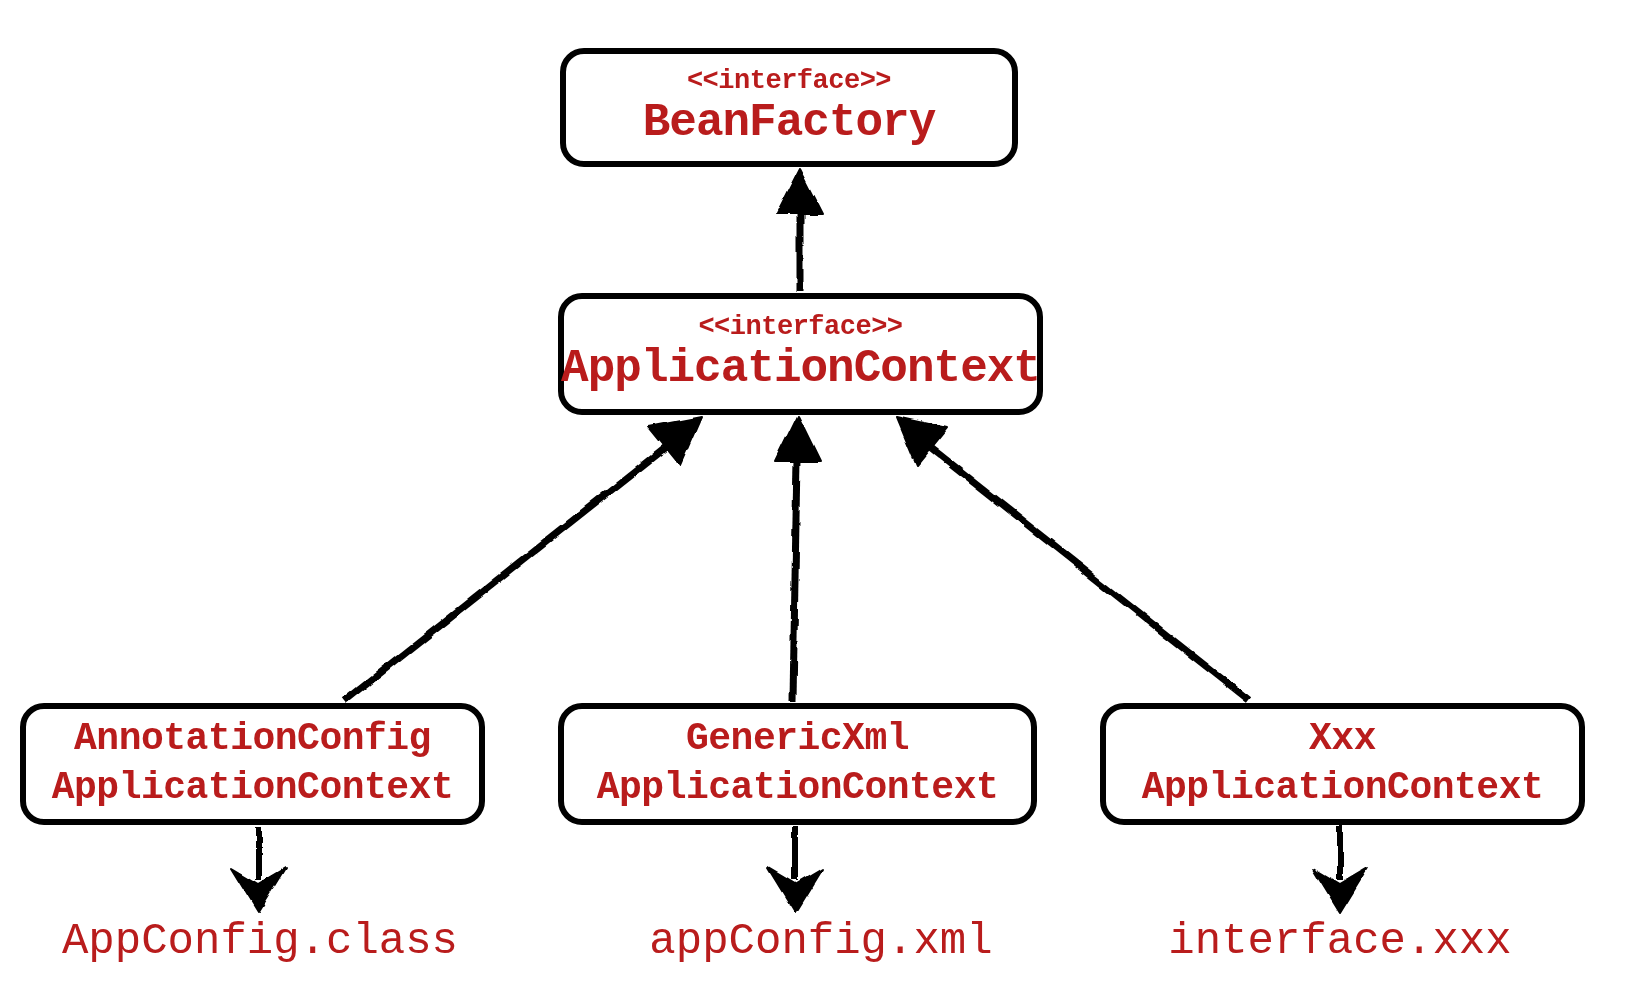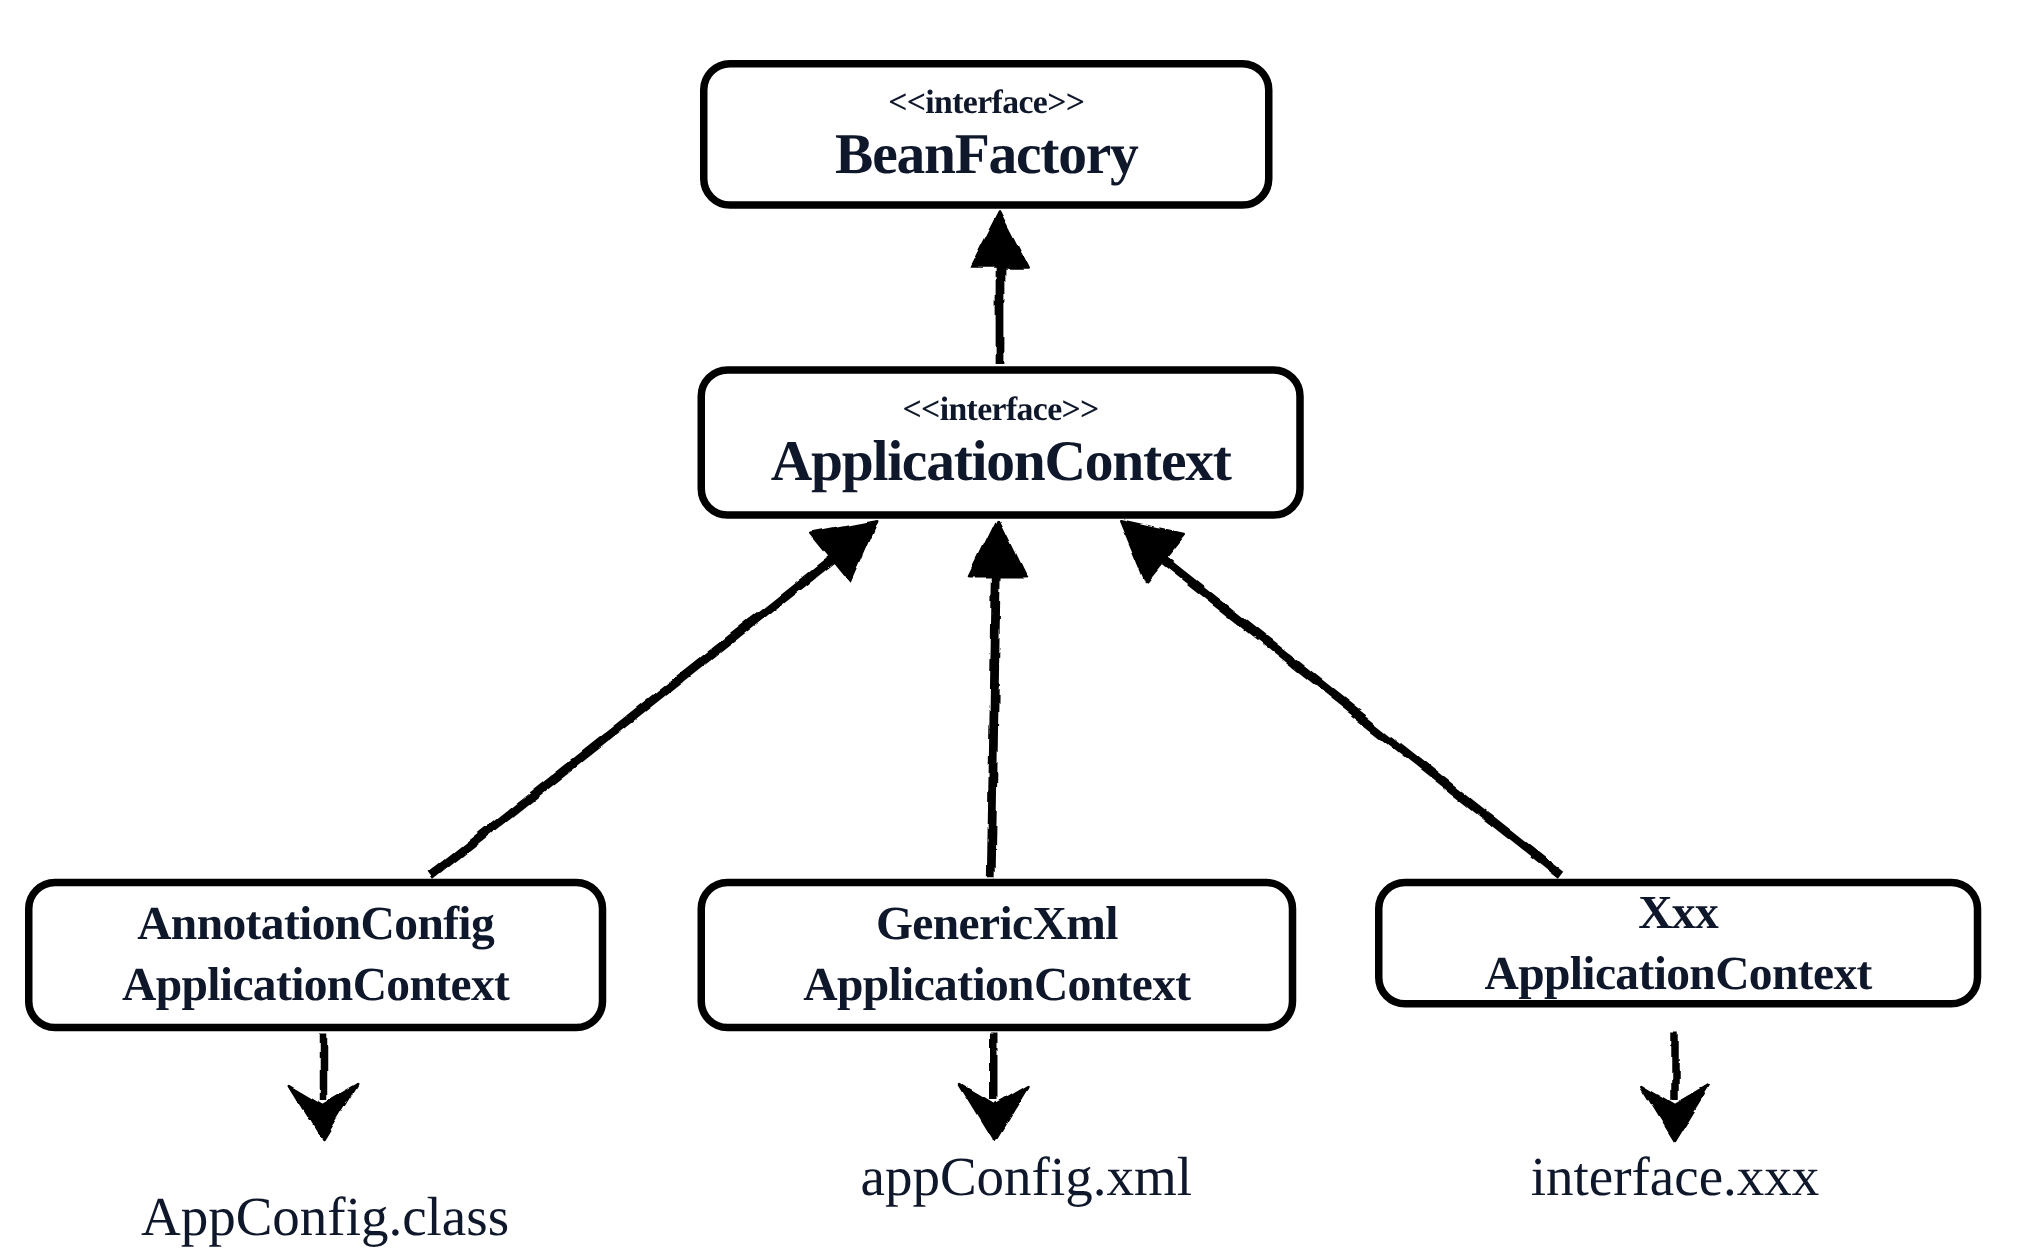--- a/index.html
+++ b/index.html
@@ -6,22 +6,22 @@
     margin: 0;
     padding: 0;
     background: #ffffff;
   }
   #diagram-canvas {
     position: relative;
     width: 1631px;
     height: 1000px;
     background: #ffffff;
     overflow: hidden;
-    font-family: Liberation Serif, serif;
-    color: #0f172a;
+    font-family: Liberation Mono, monospace;
+    color: #b91c1c;
   }
   #arrow-layer {
     position: absolute;
     left: 0;
     top: 0;
     width: 1631px;
     height: 1000px;
   }
   .arrow-stem {
     fill: none;
@@ -73,22 +73,22 @@
     position: absolute;
     transform: translateX(-50%);
     font-size: 44px;
     font-weight: normal;
     white-space: nowrap;
   }
   #node-beanfactory        { left: 560px;  top: 48px;  width: 458px; height: 119px; }
   #node-applicationcontext { left: 558px;  top: 293px; width: 485px; height: 122px; }
   #node-annotationconfig   { left: 20px;   top: 703px; width: 465px; height: 122px; text-align: center; }
   #node-genericxml         { left: 558px;  top: 703px; width: 479px; height: 122px; }
-  #node-xxx                { left: 1100px; top: 703px; width: 485px; height: 103px; }
-  #label-appconfig-class   { left: 260px;  top: 916px; margin-top: 32px; }
+  #node-xxx                { left: 1100px; top: 703px; width: 485px; height: 122px; }
+  #label-appconfig-class   { left: 260px;  top: 916px; }
   #label-appconfig-xml     { left: 800px;  top: 916px; margin-left: 21px; }
   #label-appconfig-xxx     { left: 1340px; top: 916px; }
 </style>
 </head>
 <body>
 
 <div id="diagram-canvas">
 
   <svg id="arrow-layer" viewBox="0 0 1631 1000" xmlns="http://www.w3.org/2000/svg">
     <defs>

